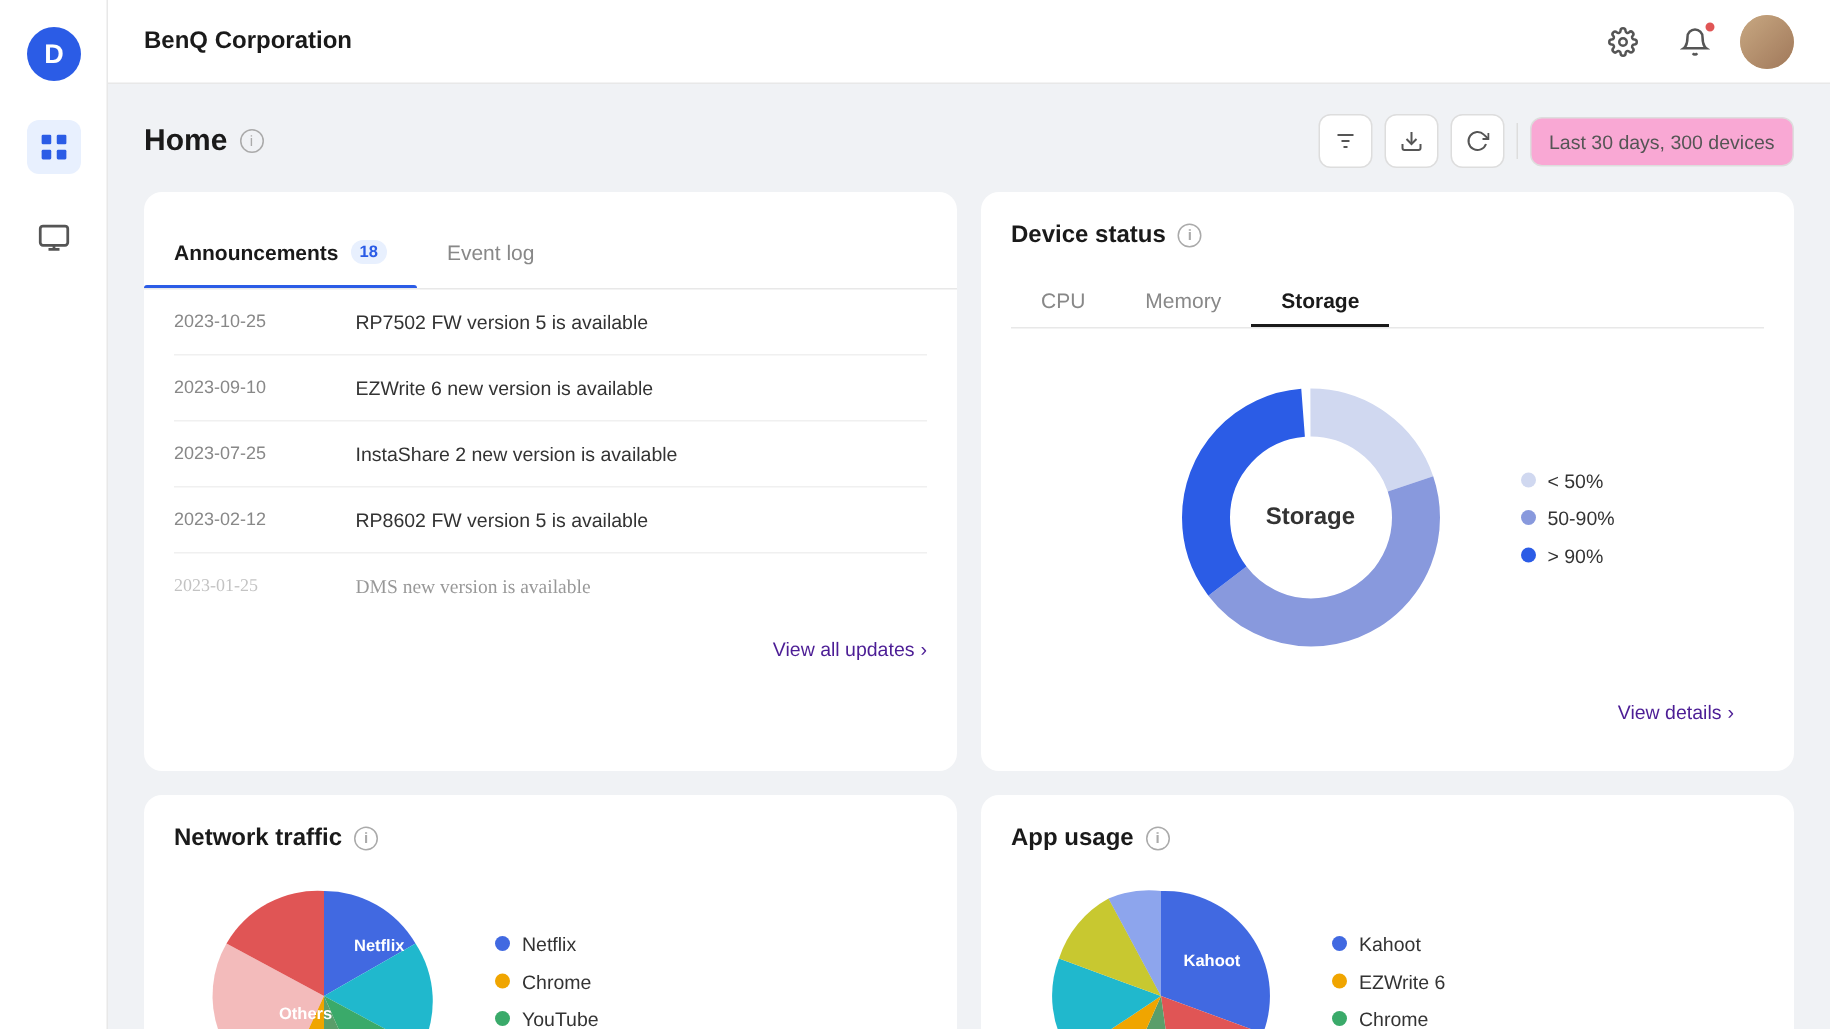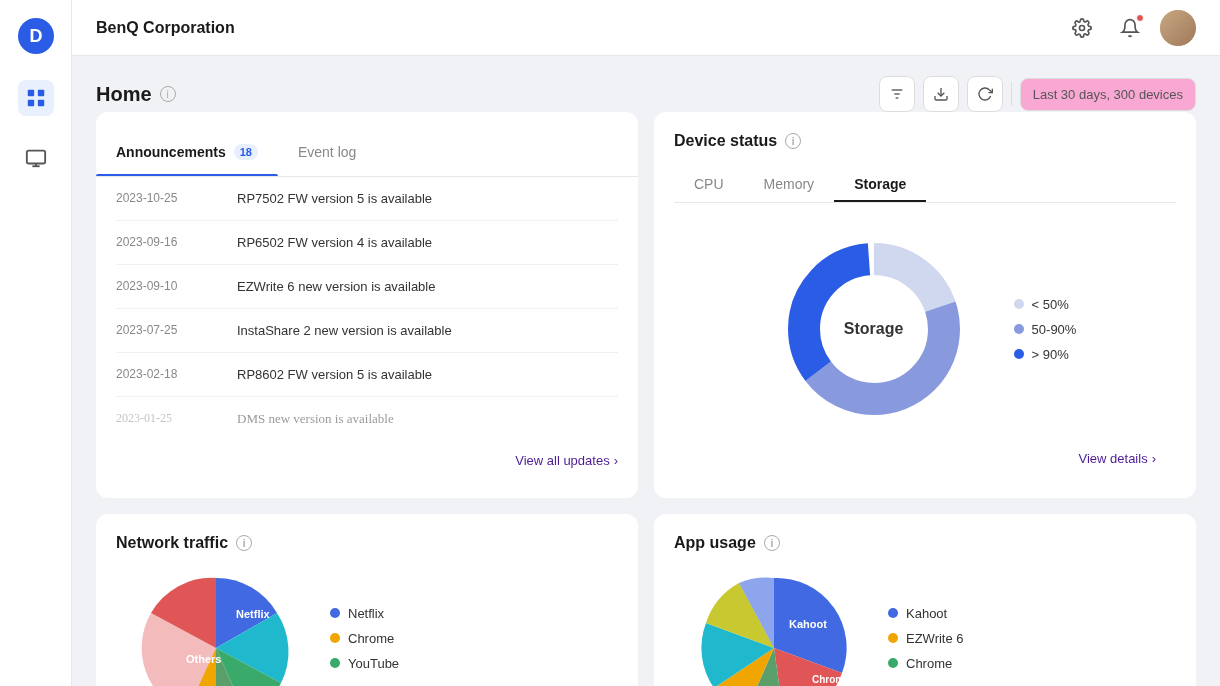--- a/index.html
+++ b/index.html
@@ -20,21 +20,21 @@
     .topbar-title { font-size: 16px; font-weight: 600; color: #1a1a1a; flex: 1; }
     .topbar-actions { display: flex; align-items: center; gap: 12px; }
     .topbar-icon { width: 36px; height: 36px; display: flex; align-items: center; justify-content: center; cursor: pointer; color: #555; }
     .avatar { width: 36px; height: 36px; border-radius: 50%; background: #c8a882; display: flex; align-items: center; justify-content: center; overflow: hidden; cursor: pointer; }
     .avatar-img { width: 36px; height: 36px; border-radius: 50%; background: linear-gradient(135deg, #c8a882, #a0785a); }
     
     
     .content { flex: 1; padding: 20px 24px; overflow-y: auto; }
     
     
-    .page-header { display: flex; align-items: center; gap: 8px; }
+    .page-header { display: flex; align-items: center; margin-bottom: 16px; gap: 8px; }
     .page-header-title { font-size: 20px; font-weight: 600; color: #1a1a1a; }
     .page-header-actions { margin-left: auto; display: flex; align-items: center; gap: 8px; }
     .btn-icon { width: 36px; height: 36px; background: #fff; border: 1px solid #ddd; border-radius: 8px; display: flex; align-items: center; justify-content: center; cursor: pointer; color: #555; }
     .filter-text { font-size: 13px; color: #555; padding: 8px 12px; background: #f9a8d4; border: 1px solid #ddd; border-radius: 8px; }
     .divider-v { width: 1px; height: 24px; background: #ddd; }
     
     
     .grid { display: grid; grid-template-columns: 1fr 1fr; gap: 16px; }
     
     
@@ -175,33 +175,29 @@
           <div class="tab">
             <span>Event log</span>
           </div>
         </div>
         <div class="announcement-list">
           <div class="announcement-item">
             <span class="ann-date">2023-10-25</span>
             <span class="ann-text">RP7502 FW version 5 is available</span>
           </div>
           <div class="announcement-item">
-            <span class="ann-date">2023-09-16</span>
-            <span class="ann-text">RP6502 FW version 4 is available</span>
-          </div>
-          <div class="announcement-item">
             <span class="ann-date">2023-09-10</span>
             <span class="ann-text">EZWrite 6 new version is available</span>
           </div>
           <div class="announcement-item">
             <span class="ann-date">2023-07-25</span>
             <span class="ann-text">InstaShare 2 new version is available</span>
           </div>
           <div class="announcement-item">
-            <span class="ann-date">2023-02-18</span>
+            <span class="ann-date">2023-02-12</span>
             <span class="ann-text">RP8602 FW version 5 is available</span>
           </div>
           <div class="announcement-item" style="border-bottom:none; opacity:0.5;font-family:Liberation Serif, serif;">
             <span class="ann-date">2023-01-25</span>
             <span class="ann-text">DMS new version is available</span>
           </div>
         </div>
         <div class="card-footer">
           <span class="view-all">
             <span>View all updates</span>

